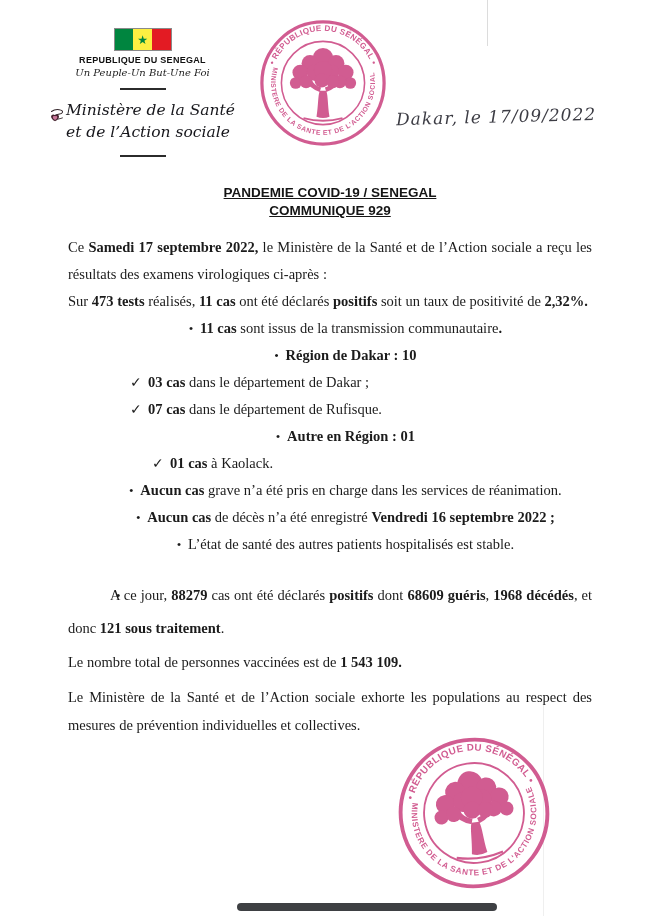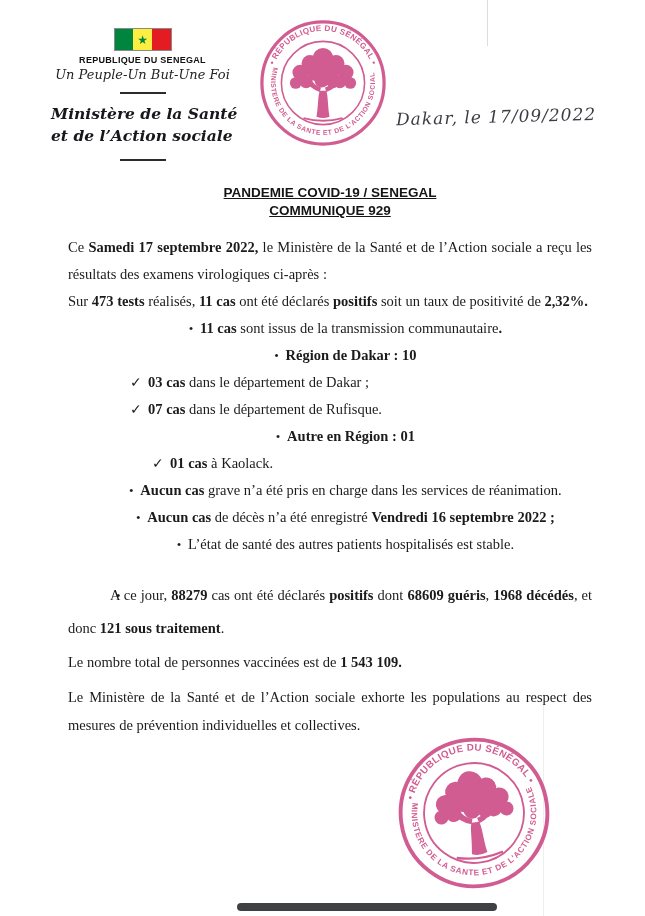--- a/index.html
+++ b/index.html
@@ -7,24 +7,24 @@
     position:relative; width:645px; height:916px; background:#ffffff;
     overflow:hidden; font-family:"Liberation Serif", serif; color:#1b1b1b;
   }
 
   
   .emblem { position:absolute; left:50px; top:28px; width:185px; text-align:center; }
   .flag { display:flex; width:58px; height:23px; margin:0 auto 4px; border:1px solid #8a8a8a; box-sizing:border-box; }
   .flag > div { flex:1; position:relative; }
   .flag .star { position:absolute; left:0; right:0; top:50%; transform:translateY(-54%); font-size:12px; line-height:12px; }
   .country { font-family:"Liberation Sans", sans-serif; font-weight:bold; font-size:9px; letter-spacing:.3px; color:#111; }
-  .motto { font-family:"DejaVu Serif", serif; font-style:italic; font-size:13px; margin-top:2px; color:#222; }
+  .motto { font-family:"DejaVu Serif", serif; font-style:italic; font-size:10px; margin-top:2px; color:#222; }
   .rule { width:46px; border-top:2px solid #2b2b2b; margin:10px auto 9px; height:0; }
   .ministry-row { display:flex; align-items:flex-start; gap:1px; text-align:left; margin-left:0px; }
-  .ministry-row .mtxt { font-family:"DejaVu Serif", serif; font-style:italic; font-size:15.5px; line-height:22px; color:#17171c; white-space:nowrap;font-weight:bold; }
+  .ministry-row .mtxt { font-family:"DejaVu Serif", serif; font-style:italic; font-size:15.5px; line-height:22px; color:#17171c; white-space:nowrap; }
 
   
   .stamp { position:absolute; opacity:.92; }
   .stamp-top { left:258px; top:18px; width:130px; height:130px; }
   .stamp-bottom { left:396px; top:735px; width:156px; height:156px; transform:rotate(-8deg); }
 
   
   .dateline { position:absolute; left:396px; top:106px; width:240px;
     font-family:"DejaVu Serif", serif; font-style:italic; font-size:17px;
     letter-spacing:1px; color:#3c3c44; transform:rotate(-1.5deg); }

